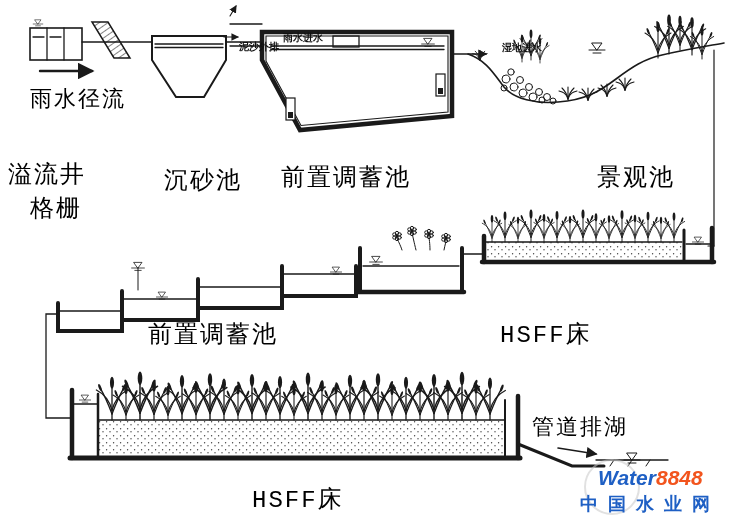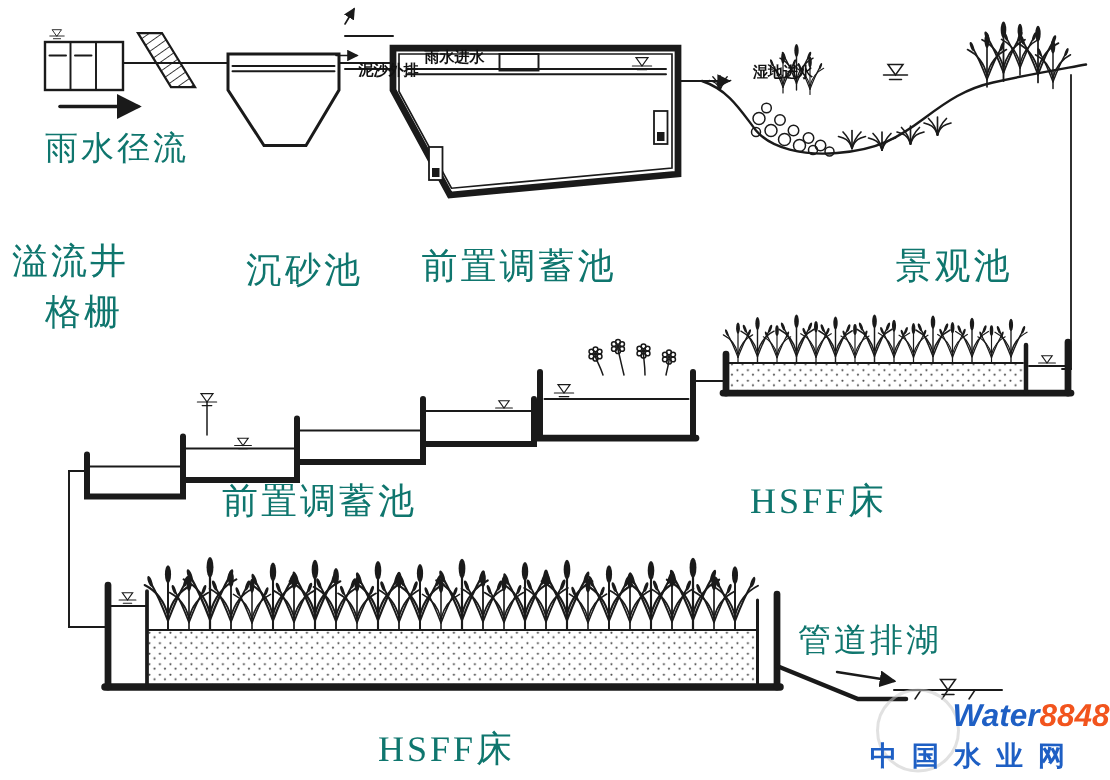--- a/index.html
+++ b/index.html
@@ -2,33 +2,33 @@
 <html style="--ink: #1a1a1a; --brand_water: #1e5fc4; --brand_number: #f2541d; --site: #1e5fc4; --watermark: #c9c9c9;"><head>
 <meta charset="utf-8">
 <style>
   html,body{margin:0;padding:0;background:#fff;}
   #stage{
     position:relative;width:740px;height:520px;background:#ffffff;overflow:hidden;
     font-family:"Liberation Serif","DejaVu Serif",serif;
   }
   #artwork{position:absolute;left:0;top:0;}
   .lbl{
-    position:absolute;color:#0f766e;font-size:24px;font-weight:500;
-    white-space:nowrap;letter-spacing:2px;
+    position:absolute;color:#000000;font-size:24px;font-weight:500;
+    white-space:nowrap;letter-spacing:2px;font-family:Liberation Mono, monospace;
   }
   .lbl-sm{
     position:absolute;color:#111;font-size:10px;font-weight:600;letter-spacing:0;
     white-space:nowrap;font-family:"Liberation Sans","DejaVu Sans",sans-serif;
   }
   .logo{position:absolute;left:578px;top:466px;width:160px;}
   .logo-brand{
     position:absolute;left:20px;top:0;font-family:"Liberation Sans","DejaVu Sans",sans-serif;
     font-weight:bold;font-style:italic;font-size:21px;white-space:nowrap;
   }
-  .logo-water{color:var(--brand_water,#1e5fc4);margin-left:37px;}
+  .logo-water{color:var(--brand_water,#1e5fc4);}
   .logo-num{color:var(--brand_number,#f2541d);}
   .logo-site{
     position:absolute;left:2px;top:26px;font-family:"Liberation Sans","DejaVu Sans",sans-serif;
     font-weight:bold;font-size:18px;letter-spacing:10px;color:var(--site,#1e5fc4);white-space:nowrap;
   }
 </style>
 </head>
 <body>
 
 <div id="stage">

